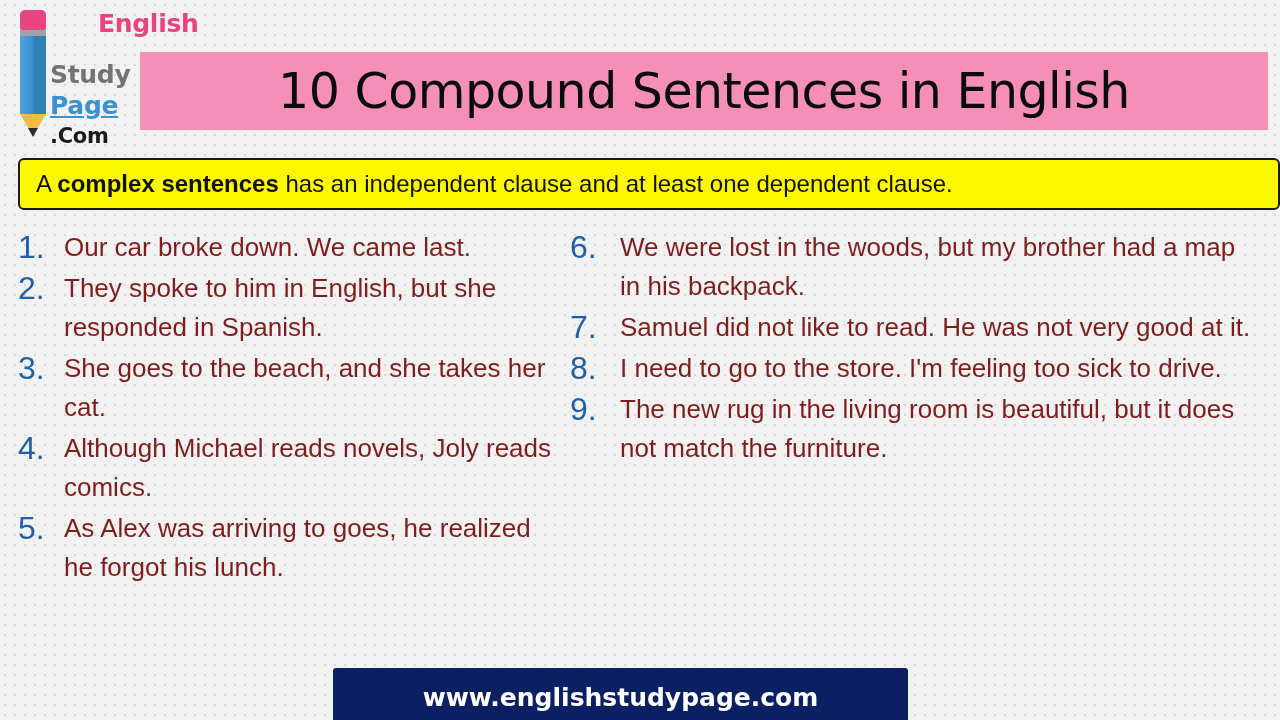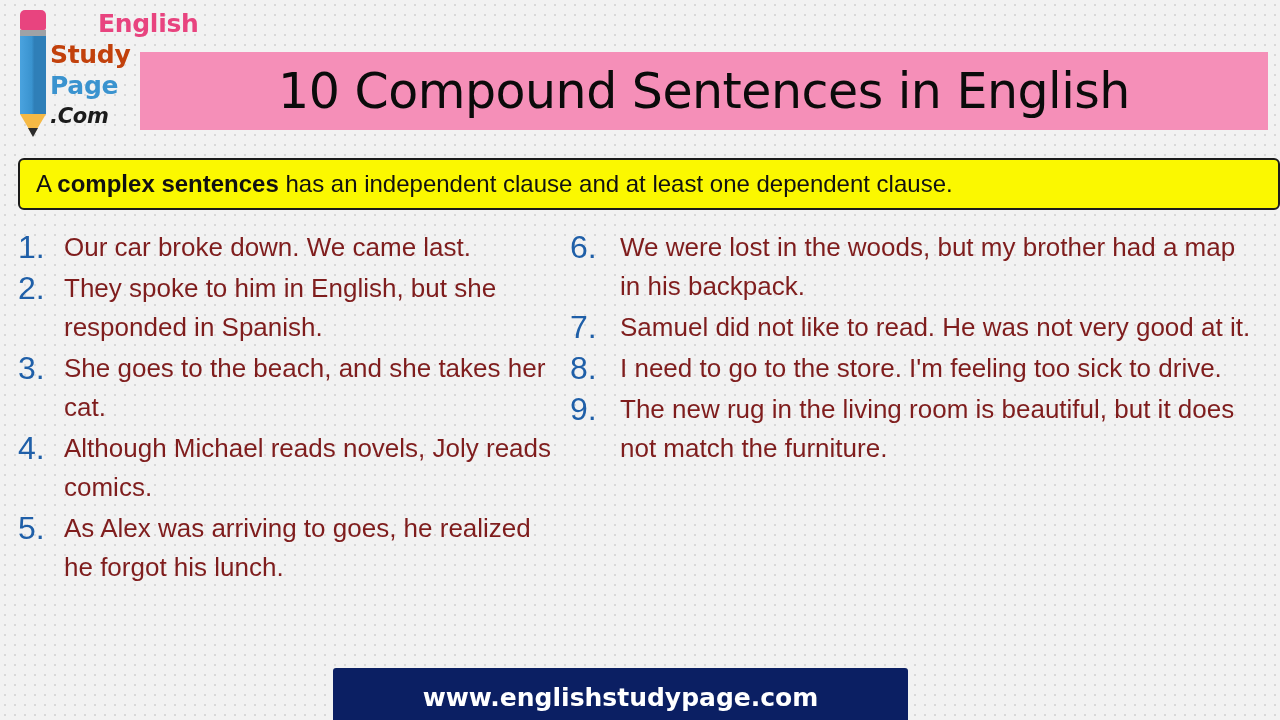--- a/index.html
+++ b/index.html
@@ -72,23 +72,23 @@
     position: absolute;
     left: 44px;
     top: 4px;
     font-family: "DejaVu Sans", sans-serif;
     font-weight: bold;
     font-size: 25px;
     line-height: 31px;
     letter-spacing: -0.3px;
   }
   .logo-l1 { color: #e8447f; margin-left: 48px; }
-  .logo-l2 { color: #c2410c; }
-  .logo-l3 { color: #3a93cf; }
-  .logo-l4 { color: #1b1b1b; font-size: 21px; font-style: italic; }
+  .logo-l2 { color: #737373; margin-top: 20px; }
+  .logo-l3 { color: #3a93cf; text-decoration: underline; }
+  .logo-l4 { color: #1b1b1b; font-size: 21px; }
 
   
   .title-banner {
     position: absolute;
     left: 140px;
     top: 52px;
     width: 1128px;
     height: 78px;
     background: #f58fb8;
     display: flex;

